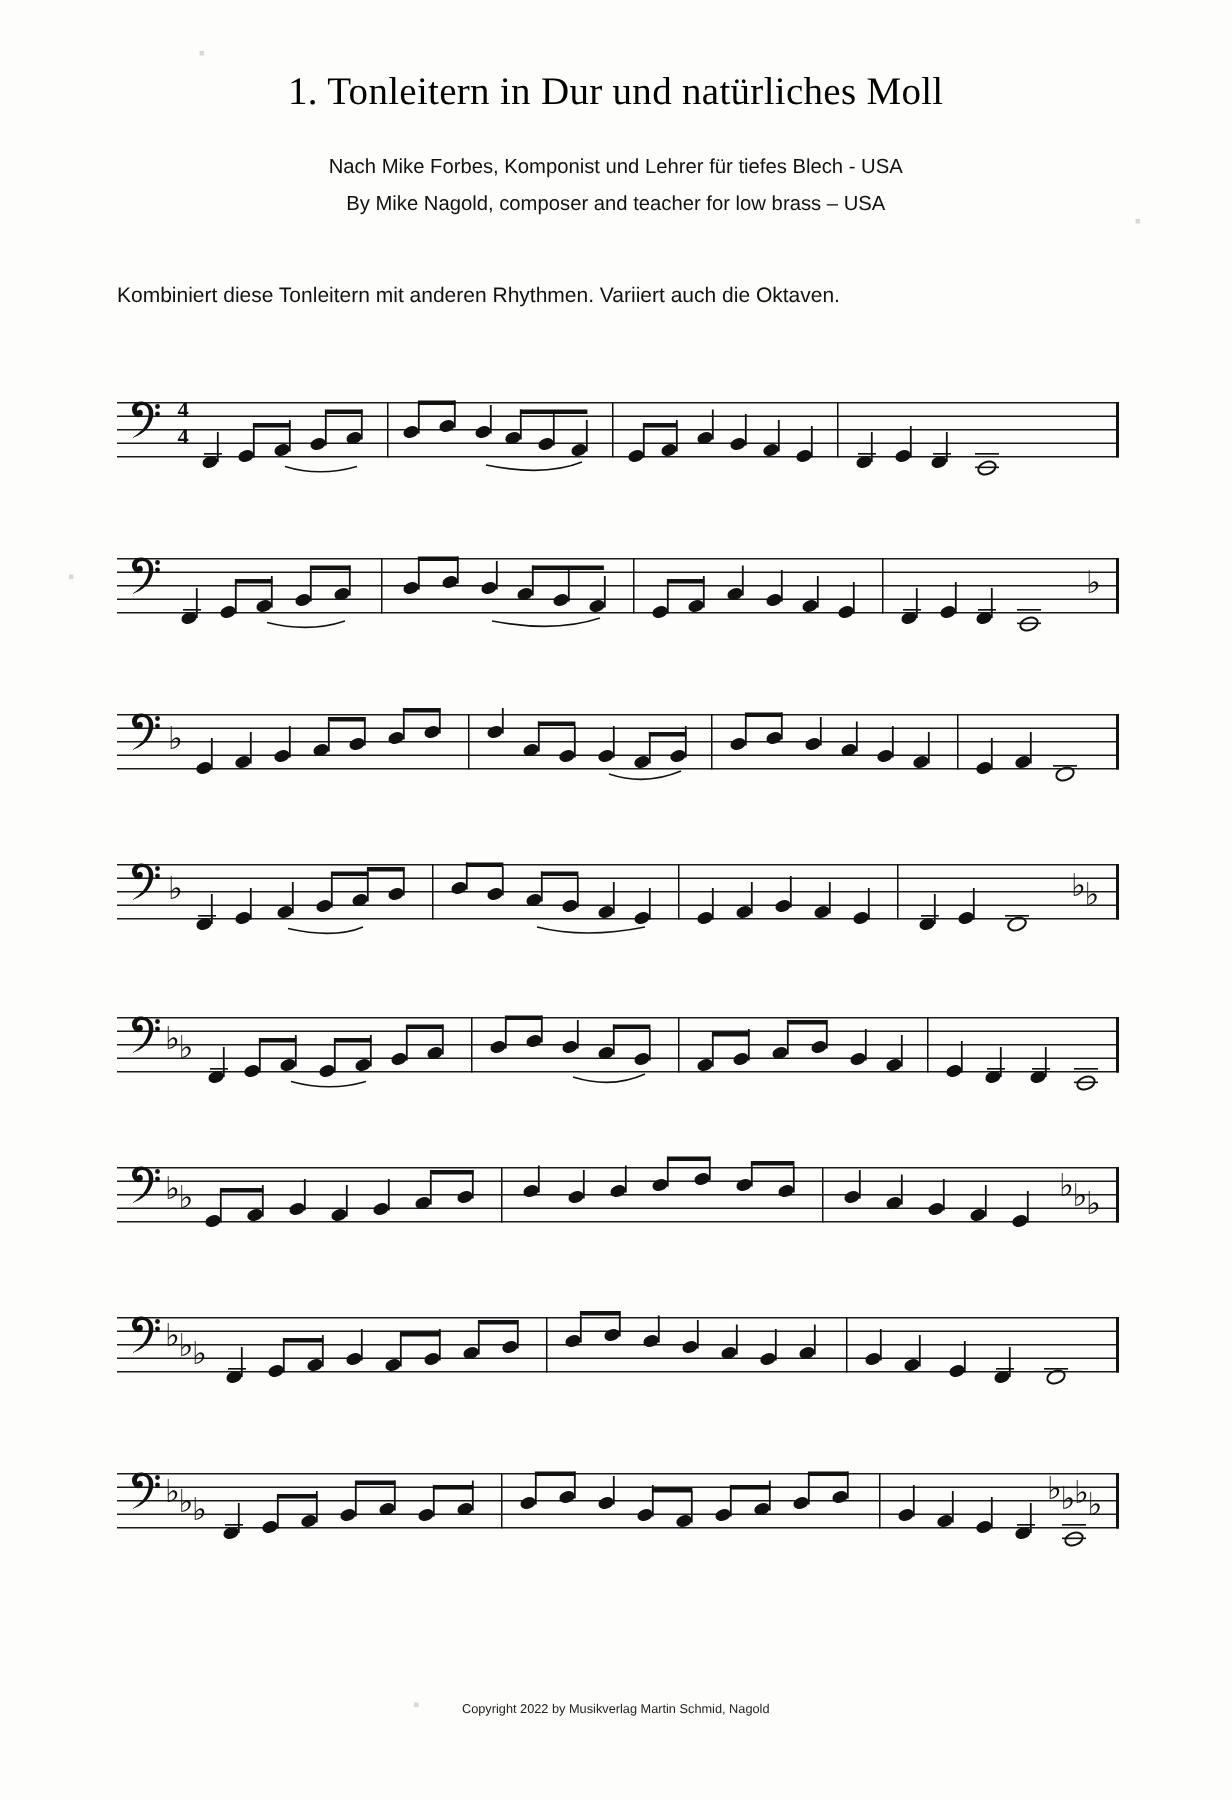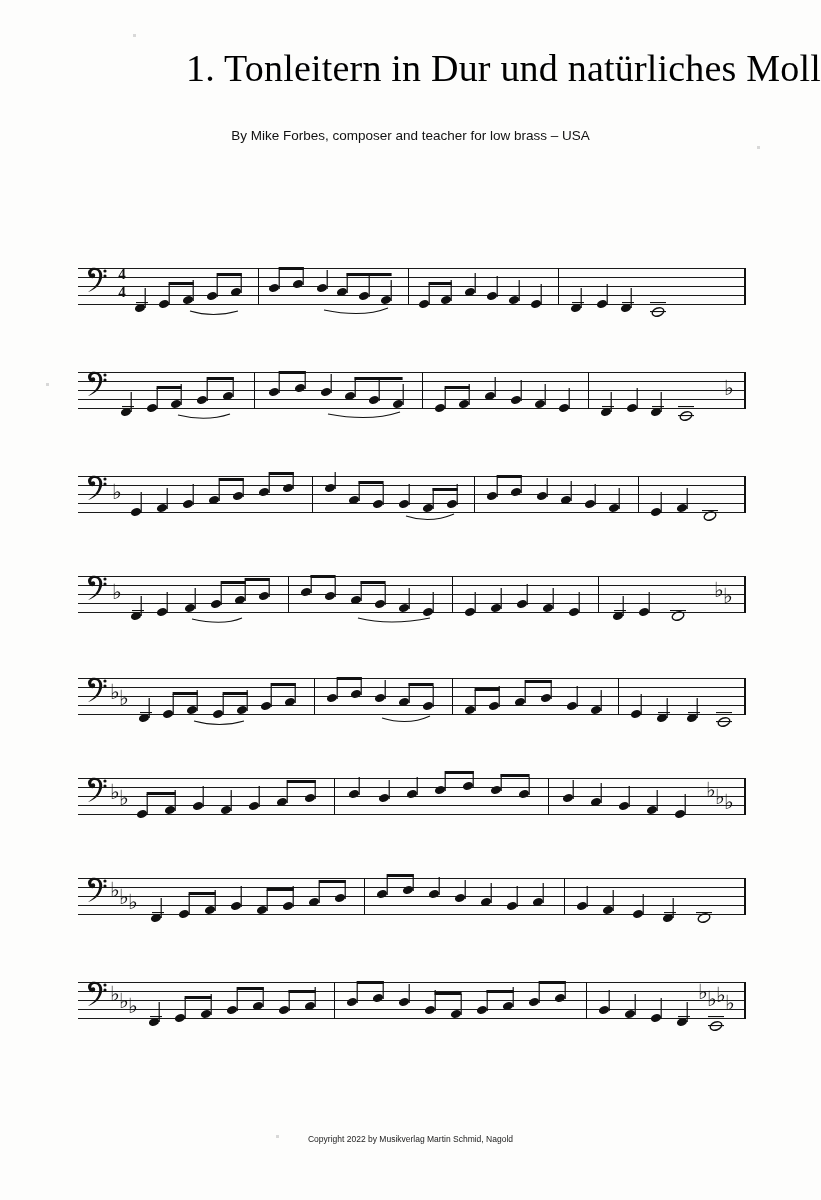--- a/index.html
+++ b/index.html
@@ -23,23 +23,23 @@
     height: 1200px;
     background: #fdfdfc;
   }
 
   
   .title {
     position: absolute;
     top: 46px;
     left: 0;
     width: 821px;
-    text-align: right;
+    text-align: center;
     font-family: "Liberation Serif", serif;
-    font-size: 38px;
+    font-size: 26px;
     font-weight: 400;
     letter-spacing: 0.2px;
     color: #000;
   }
   .subtitle {
     position: absolute;
     left: 0;
     width: 821px;
     text-align: center;
     font-size: 13.5px;
@@ -159,22 +159,24 @@
 <body>
 
 <div class="page">
 
   <div class="corner-mark" style="left:133px; top:34px;"></div>
   <div class="corner-mark" style="left:757px; top:146px;"></div>
   <div class="corner-mark" style="left:46px; top:383px;"></div>
   <div class="corner-mark" style="left:276px; top:1135px;"></div>
 
   <div class="title">1. Tonleitern in Dur und natürliches Moll</div>
-  <div class="subtitle en">By Mike Forbes, composer and teacher for low brass – USA</div>
-
+  <div class="subtitle de">Nach Mike Forbes, Komponist und Lehrer für tiefes Blech - USA</div>
+  <div class="subtitle en">By Mike Nagold, composer and teacher for low brass – USA</div>
+
+  <div class="instruction de">Kombiniert diese Tonleitern mit anderen Rhythmen. Variiert auch die Oktaven.</div>
 
   <div class="system" style="top:258px;">
     <div class="staff">
       <div class="line l0"></div>
         <div class="line l1"></div>
         <div class="line l2"></div>
         <div class="line l3"></div>
         <div class="line l4"></div>
     </div>
     <svg class="clef" viewBox="0 0 26 30">

